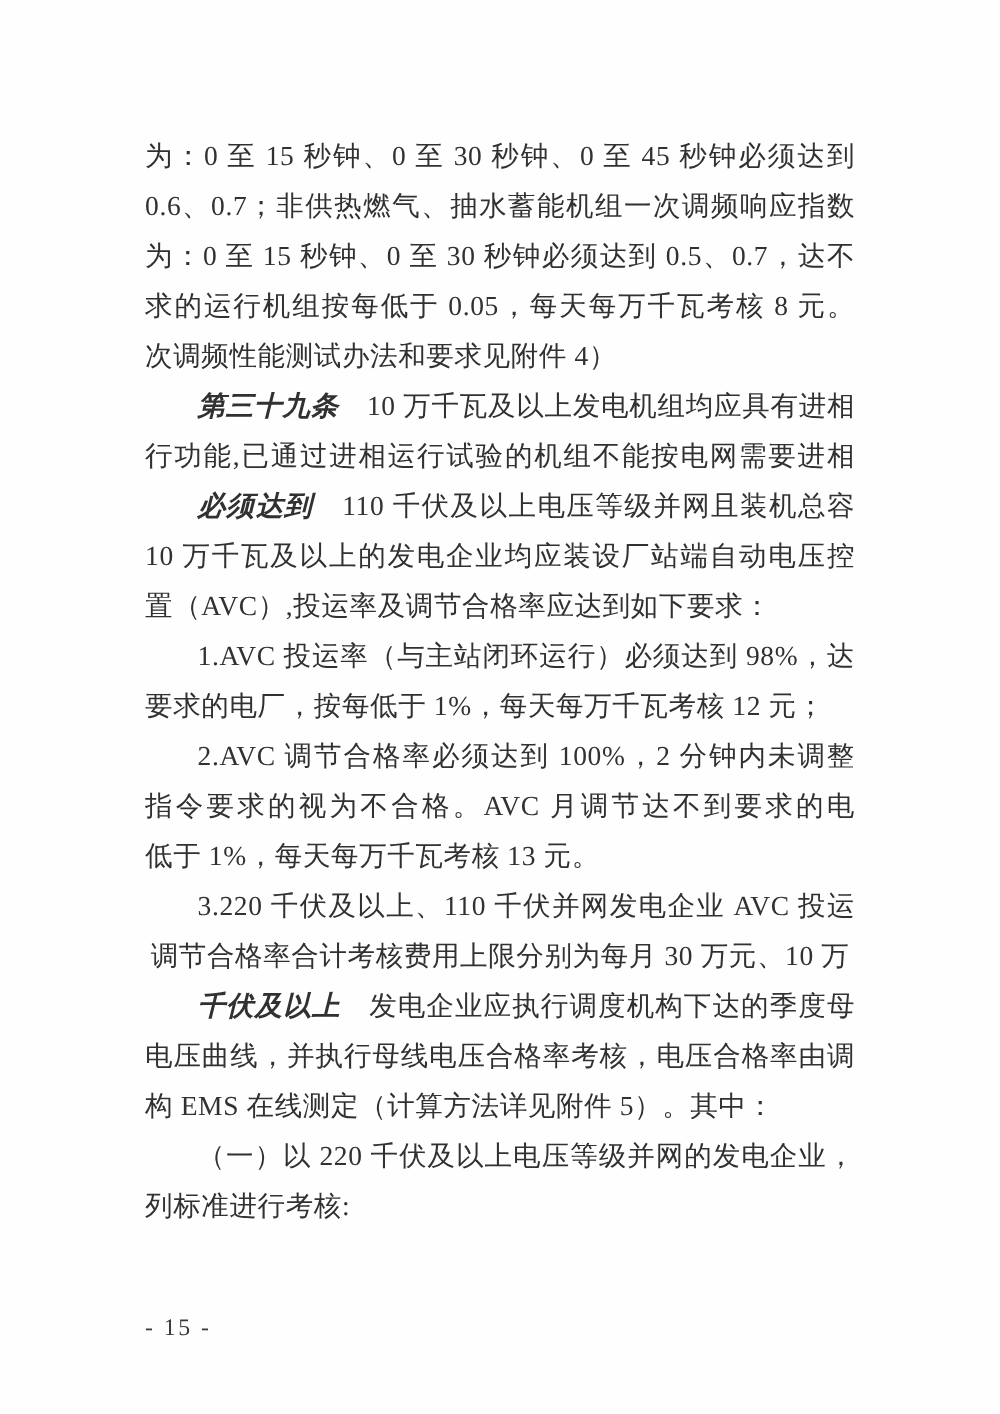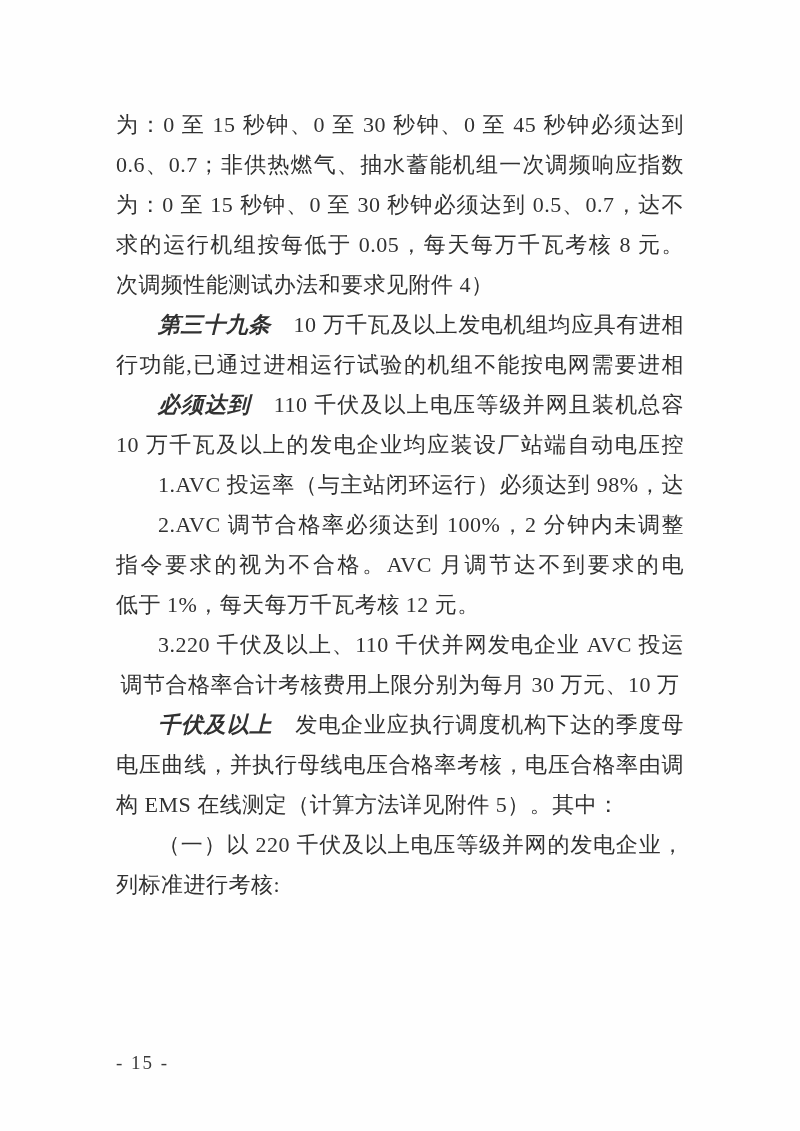--- a/index.html
+++ b/index.html
@@ -62,24 +62,26 @@
   <div class="content">
       <div class="line"><span>为：0 至 15 秒钟、0 至 30 秒钟、0 至 45 秒钟必须达到 0.4、</span></div>
       <div class="line"><span>0.6、0.7；非供热燃气、抽水蓄能机组一次调频响应指数要求</span></div>
       <div class="line"><span>为：0 至 15 秒钟、0 至 30 秒钟必须达到 0.5、0.7，达不到要</span></div>
       <div class="line"><span>求的运行机组按每低于 0.05，每天每万千瓦考核 8 元。（一</span></div>
       <div class="line last"><span>次调频性能测试办法和要求见附件 4）</span></div>
       <div class="line indent"><span class="bold">第三十九条</span><span>　10 万千瓦及以上发电机组均应具有进相运</span></div>
       <div class="line"><span>行功能,已通过进相运行试验的机组不能按电网需要进相运行</span></div>
       <div class="line indent"><span class="bold">必须达到</span><span>　110 千伏及以上电压等级并网且装机总容量</span></div>
       <div class="line"><span>10 万千瓦及以上的发电企业均应装设厂站端自动电压控制装</span></div>
+      <div class="line last"><span>置（AVC）,投运率及调节合格率应达到如下要求：</span></div>
       <div class="line indent"><span>1.AVC 投运率（与主站闭环运行）必须达到 98%，达不到</span></div>
+      <div class="line last"><span>要求的电厂，按每低于 1%，每天每万千瓦考核 12 元；</span></div>
       <div class="line indent"><span>2.AVC 调节合格率必须达到 100%，2 分钟内未调整到目标</span></div>
       <div class="line"><span>指令要求的视为不合格。AVC 月调节达不到要求的电厂，按每</span></div>
-      <div class="line last"><span>低于 1%，每天每万千瓦考核 12 元。</span></div>
+      <div class="line last"><span>低于 1%，每天每万千瓦考核 13 元。</span></div>
       <div class="line indent"><span>3.220 千伏及以上、110 千伏并网发电企业 AVC 投运率及</span></div>
       <div class="line last"><span>调节合格率合计考核费用上限分别为每月 30 万元、10 万元。</span></div>
       <div class="line indent"><span class="bold">千伏及以上</span><span>　发电企业应执行调度机构下达的季度母线</span></div>
       <div class="line"><span>电压曲线，并执行母线电压合格率考核，电压合格率由调度机</span></div>
       <div class="line last"><span>构 EMS 在线测定（计算方法详见附件 5）。其中：</span></div>
       <div class="line indent"><span>（一）以 220 千伏及以上电压等级并网的发电企业，按下</span></div>
       <div class="line last"><span>列标准进行考核:</span></div>
     </div>
   <div class="footer">- 15 -</div>
 </div>

